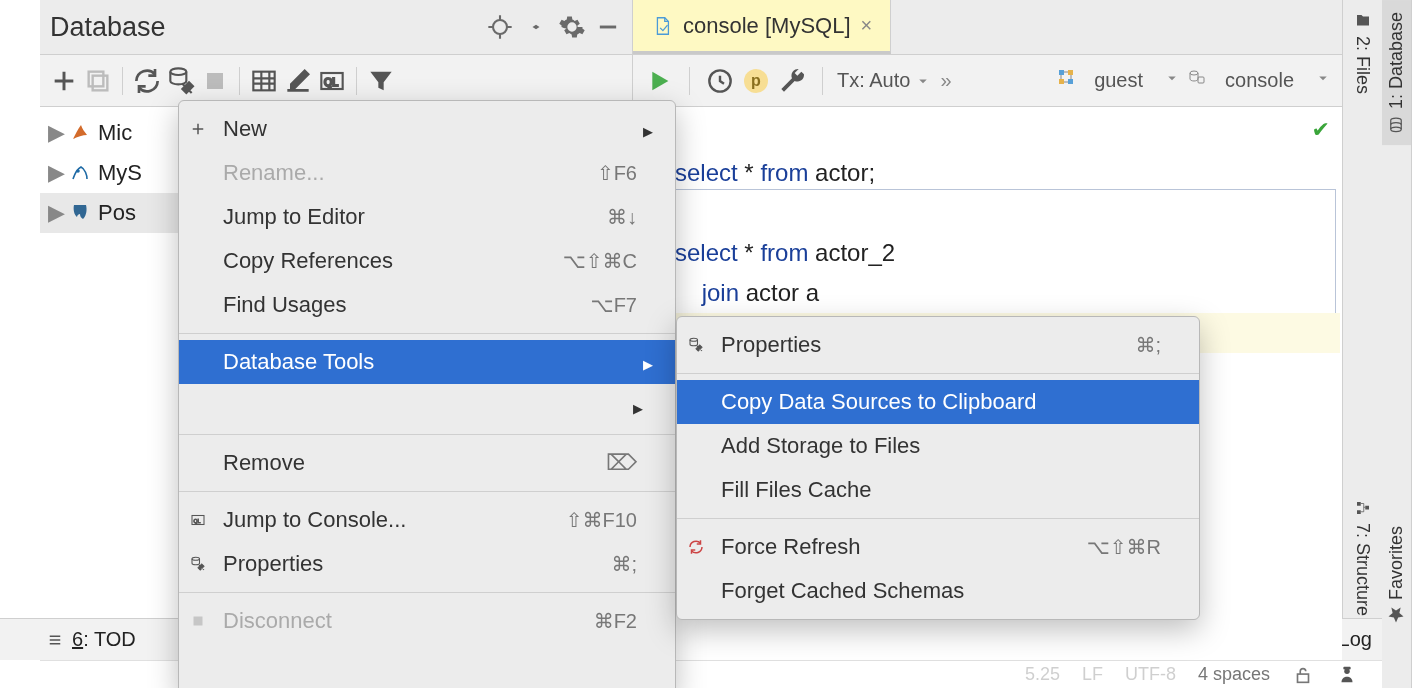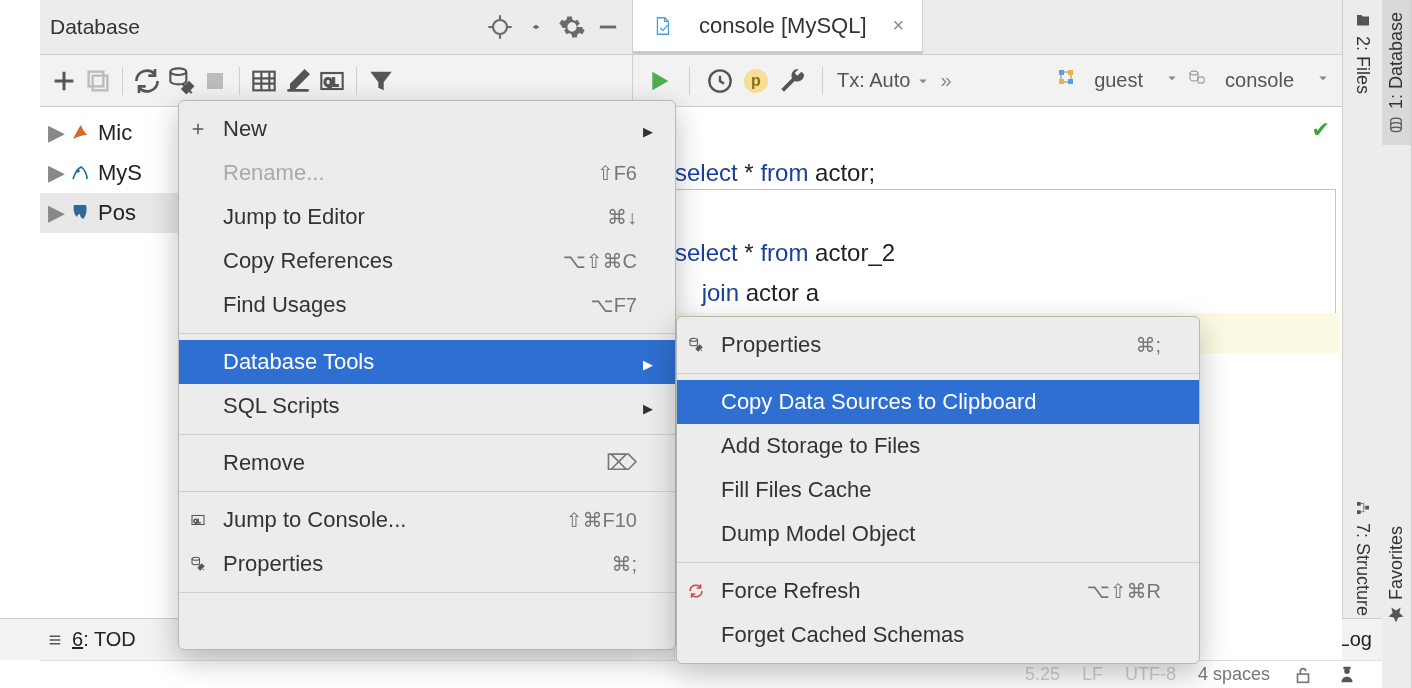--- a/index.html
+++ b/index.html
@@ -9,40 +9,40 @@
   
   .vbar-left, .vbar-right { grid-row: 1 / 6; background: #ececec; border-right: 1px solid #cfcfcf; display: flex; flex-direction: column; align-items: center; }
   .vbar-right { border-right: none; border-left: 1px solid #cfcfcf; }
   .vtab { writing-mode: vertical-rl; text-orientation: mixed; font-size: 18px; color: #333; padding: 12px 4px; display: flex; align-items: center; gap: 6px; cursor: pointer; }
   .vtab.sel { background: #d9d9d9; }
   .vtab-l { transform: rotate(180deg); }
   .ico-inline { width: 18px; height: 18px; display: inline-flex; align-items: center; justify-content: center; }
   .vspacer { flex: 1; }
 
   
-  .db-header { grid-column: 2 / 3; grid-row: 1; background: #ececec; border-bottom: 1px solid #cfcfcf; border-right: 1px solid #cfcfcf; display: flex; align-items: center; padding: 8px 10px; font-size: 21px; color: #333; justify-content: center; }
+  .db-header { grid-column: 2 / 3; grid-row: 1; background: #ececec; border-bottom: 1px solid #cfcfcf; border-right: 1px solid #cfcfcf; display: flex; align-items: center; padding: 8px 10px; font-size: 27px; color: #333; justify-content: center; }
   .db-header .spacer { flex: 1; }
   .hdr-ico { width: 28px; height: 28px; display: flex; align-items: center; justify-content: center; color: #6a6a6a; margin-left: 8px; cursor: pointer; }
 
   
   .db-toolbar { grid-column: 2 / 3; grid-row: 2; background: #f2f2f2; border-bottom: 1px solid #cfcfcf; border-right: 1px solid #cfcfcf; display: flex; align-items: center; padding: 0 8px; gap: 2px; }
   .tbtn { width: 32px; height: 32px; display: flex; align-items: center; justify-content: center; color: #555; cursor: pointer; border-radius: 3px; }
   .tbtn.dis { color: #bcbcbc; }
   .tsep { width: 1px; height: 28px; background: #cfcfcf; margin: 0 6px; }
 
   
   .db-tree { grid-column: 2 / 3; grid-row: 3 / 5; background: #fff; border-right: 1px solid #cfcfcf; padding-top: 6px; font-size: 22px; }
   .tree-row { display: flex; align-items: center; height: 40px; padding-left: 8px; gap: 6px; }
   .tree-row .caret { width: 14px; text-align: center; color: #888; }
   .tree-row .dsicon { width: 24px; height: 24px; display: flex; align-items: center; justify-content: center; }
   .tree-row.last { background: #e8e8e8; }
 
   
   .ed-tabs { grid-column: 3 / 4; grid-row: 1; background: #ececec; border-bottom: 1px solid #cfcfcf; display: flex; align-items: stretch; }
-  .ed-tab { display: flex; align-items: center; gap: 26px; padding: 0 18px; font-size: 22px; color: #333; background: #ffffff; border-right: 1px solid #cfcfcf; border-bottom: 3px solid #c9c9c9; cursor: pointer; }
+  .ed-tab { display: flex; align-items: center; gap: 10px; padding: 0 18px; font-size: 22px; color: #333; background: #fef9c3; border-right: 1px solid #cfcfcf; border-bottom: 3px solid #c9c9c9; cursor: pointer; }
   .ed-close { color: #888; font-size: 20px; }
 
   
   .ed-toolbar { grid-column: 3 / 4; grid-row: 2; background: #f2f2f2; border-bottom: 1px solid #cfcfcf; display: flex; align-items: center; padding: 0 10px; gap: 8px; font-size: 20px; color: #555; }
   .ed-toolbar .play { color: #4caf50; }
   .ed-toolbar .pbadge { width: 24px; height: 24px; border-radius: 50%; background: #f7de94; color: #8a6f1e; display:flex; align-items:center; justify-content:center; font-size:16px; font-weight:bold; cursor:pointer; }
   .ed-toolbar .tx { color: #555; display:flex; align-items:center; gap:4px; cursor:pointer;}
   .ed-toolbar .pick { display:flex; align-items:flex-start; gap:20px; cursor:pointer;}
   .ed-toolbar .pickico { width:16px;height:16px;display:inline-flex;}
 
@@ -410,21 +410,20 @@
     </div>
     <div class="menu-sep"></div>
     <div class="menu-row sel">
       <span class="mi"></span>
         <span>Database Tools</span>
         <span></span>
         <span class="arrow"></span>
     </div>
     <div class="menu-row">
       <span class="mi"></span>
-        <span>SQL Scripts</span>
         <span></span>
         <span class="arrow"></span>
     </div>
     <div class="menu-sep"></div>
     <div class="menu-row">
       <span class="mi"></span>
         <span>Remove</span>
         <span class="sc" style="font-size:22px;">⌦</span>
         <span></span>
     </div>
@@ -447,20 +446,30 @@
             <path d="M4 5v6c0 1.1 2.2 2 5 2s5-.9 5-2V5"></path>
             <path d="M13 13l7 7M17 12l3 3-5 5-3-3z" fill="#555"></path>
           </svg>
         </span>
       <span>Properties</span>
         <span class="sc">⌘;</span>
         <span></span>
     </div>
     <div class="menu-sep"></div>
     <div class="menu-row dis">
+      <span class="mi ico18">
+          <svg viewBox="0 0 24 24" fill="#c6c6c6">
+            <rect x="6" y="6" width="12" height="12"></rect>
+          </svg>
+        </span>
+      <span>Disconnect</span>
+        <span class="sc">⌘F2</span>
+        <span></span>
+    </div>
+    <div class="menu-row dis">
 
       <span></span>
     </div>
   </div>
 
   <div class="menu menu-2">
     <div class="menu-row">
       <span class="mi ico18">
           <svg viewBox="0 0 24 24" fill="none" stroke="#555" stroke-width="1.4">
             <ellipse cx="9" cy="5" rx="5" ry="2"></ellipse>
@@ -484,26 +493,20 @@
         <span>Add Storage to Files</span>
         <span></span>
         <span></span>
     </div>
     <div class="menu-row">
       <span class="mi"></span>
         <span>Fill Files Cache</span>
         <span></span>
         <span></span>
     </div>
-    <div class="menu-row">
-      <span class="mi"></span>
-        <span>Dump Model Object</span>
-        <span></span>
-        <span></span>
-    </div>
     <div class="menu-sep"></div>
     <div class="menu-row">
       <span class="mi ico18">
           <svg viewBox="0 0 24 24" fill="none" stroke="#c44" stroke-width="2">
             <path d="M4 12a8 8 0 0114-5M20 12a8 8 0 01-14 5"></path>
             <path d="M18 3v5h-5M6 21v-5h5"></path>
           </svg>
         </span>
       <span>Force Refresh</span>
         <span class="sc">⌥⇧⌘R</span>

